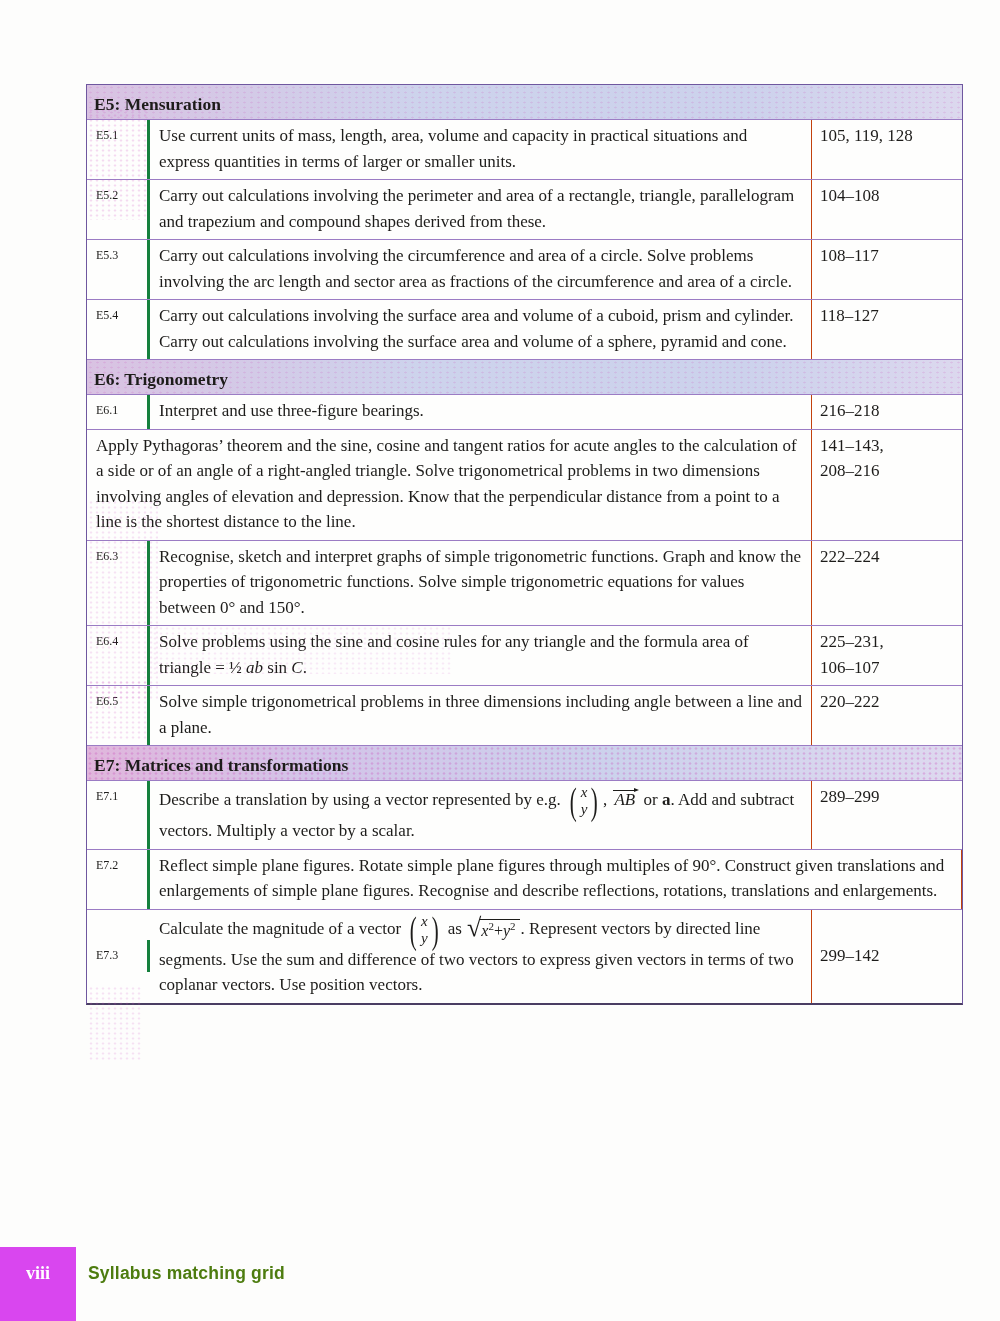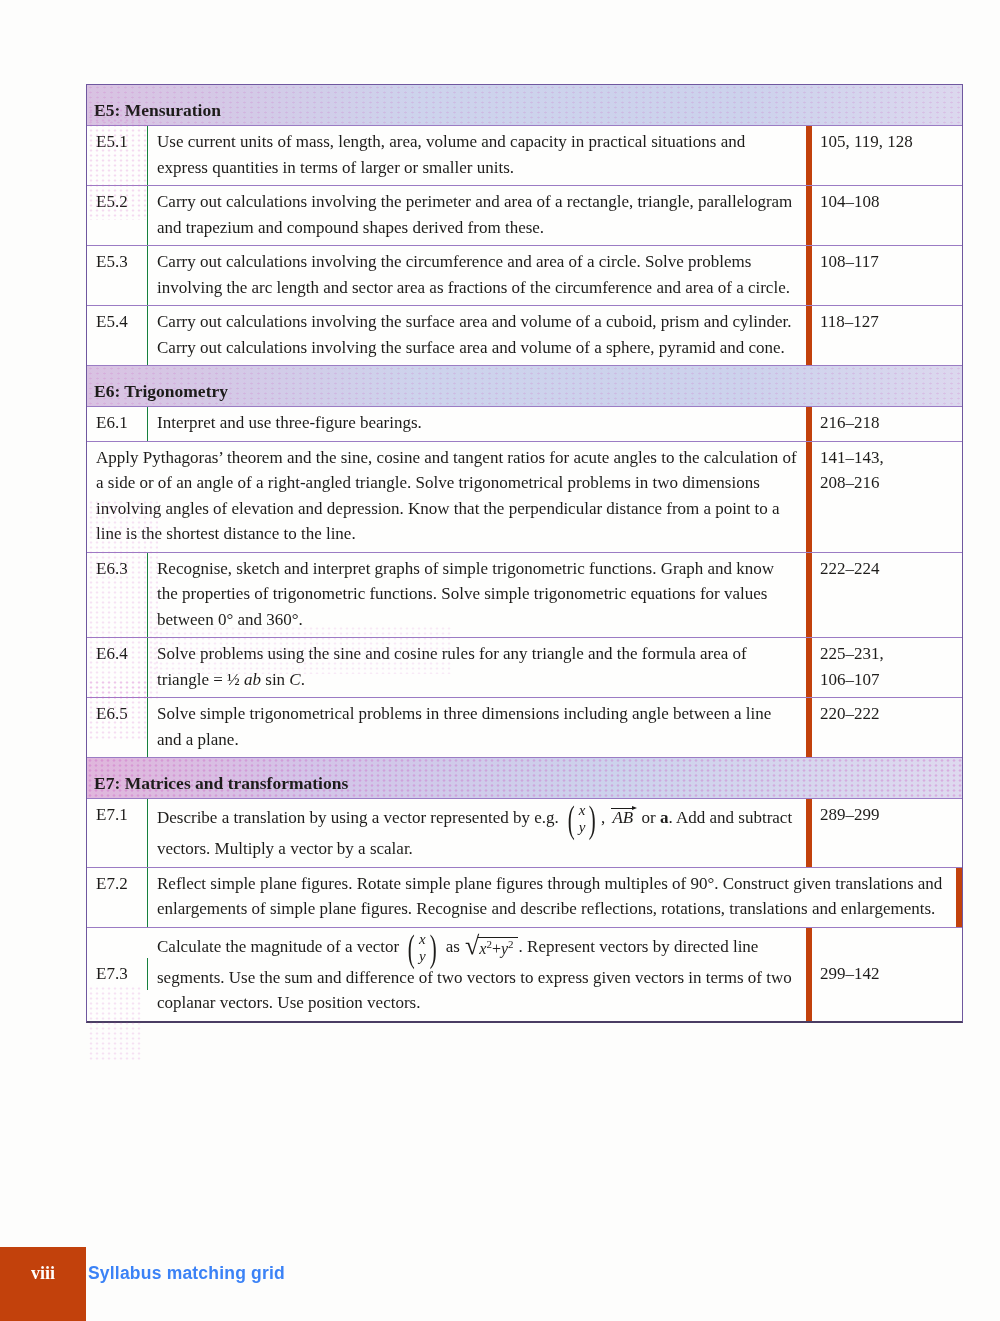--- a/index.html
+++ b/index.html
@@ -11,39 +11,39 @@
   }
   
   .syl-table{
     position:absolute;left:86px;top:84px;width:877px;
     border:1px solid #6f579f;border-bottom:2px solid #4a3d63;
     box-sizing:border-box;background:#fefefd;
   }
   .trow{display:flex;border-bottom:1px solid #9b7cc4;}
   .trow:last-child{border-bottom:none;align-items:center;}
   .band{
-    display:block;padding:14px 7px 3px;font-weight:bold;font-size:17.5px;line-height:23px;
+    display:block;padding:8px 7px 3px;font-weight:bold;font-size:17.5px;line-height:23px;
     background:
       radial-gradient(rgba(205,95,195,0.22) 0.8px, rgba(205,95,195,0) 1.7px),
       linear-gradient(to right,#d9c2e2 0%,#cdd3ec 38%,#ccd2ec 75%,#dcd8ee 100%);
     background-size:7px 5px,100% 100%;
   }
   .band.pinker{
     background:
       radial-gradient(rgba(201,73,186,0.30) 0.9px, rgba(201,73,186,0) 1.8px),
       linear-gradient(to right,#e0b6dc 0%,#d3c4e8 25%,#ccd2ec 60%,#ded9ef 100%);
     background-size:6px 5px,100% 100%;
   }
   .cell-code{
     width:47px;flex:0 0 auto;padding:3px 4px 4px 9px;
-    border-right:1px solid #15803d;font-size:17px;line-height:25.5px;
+    border-right:3px solid #15803d;font-size:12px;line-height:25.5px;
   }
   .cell-desc{
     flex:1 1 auto;padding:3px 9px 5px 9px;
-    border-right:6px solid #c2410c;font-size:17px;line-height:25.5px;
+    border-right:1px solid #c2410c;font-size:17px;line-height:25.5px;
   }
   .cell-pages{
     width:138px;flex:0 0 auto;padding:3px 4px 4px 8px;
     font-size:17px;line-height:25.5px;
   }
   sup{font-size:11px;line-height:0;}
   
   .vec{display:inline-flex;align-items:center;vertical-align:middle;margin:0 2px;}
   .vec .paren{
     display:inline-block;font-size:38px;font-weight:400;line-height:30px;
@@ -68,28 +68,28 @@
     border-left:5px solid #1d1c1a;border-top:2.6px solid transparent;border-bottom:2.6px solid transparent;
   }
   
   .speck{
     position:absolute;pointer-events:none;
     background-image:radial-gradient(rgba(206,82,194,0.55) 0.8px, rgba(206,82,194,0) 1.7px);
     background-size:6px 5px;opacity:.38;
   }
   
   .footer-box{
-    position:absolute;left:0;top:1247px;width:86px;height:74px;
-    background:#c2410c;color:#ffffff;text-align:center;
+    position:absolute;left:0;top:1247px;width:76px;height:74px;
+    background:#d946ef;color:#ffffff;text-align:center;
     font-size:18px;font-weight:bold;box-sizing:border-box;padding-top:16px;
   }
   .footer-title{
     position:absolute;left:88px;top:1263px;
     font-family:"Liberation Sans","DejaVu Sans",sans-serif;
-    font-size:17.5px;font-weight:bold;color:#3b82f6;letter-spacing:0.2px;
+    font-size:17.5px;font-weight:bold;color:#4d7c0f;letter-spacing:0.2px;
   }
 </style>
 </head>
 <body>
 
 <div class="syl-table" id="table-root">
     <div class="trow">
       <div class="band" style="flex: 1 1 0%;">E5: Mensuration</div>
     </div>
     <div class="trow">
@@ -132,21 +132,21 @@
     </div>
     <div class="trow">
       <div class="cell-desc">Apply Pythagoras’ theorem and the sine, cosine and tangent ratios for acute angles to the calculation of a side or of an angle of a right-angled triangle. Solve trigonometrical problems in two dimensions involving angles of elevation and depression. Know that the perpendicular distance from a point to a line is the shortest distance to the line.</div>
       <div class="cell-pages">
         <div>141–143,</div>
         <div>208–216</div>
       </div>
     </div>
     <div class="trow">
       <div class="cell-code">E6.3</div>
-      <div class="cell-desc">Recognise, sketch and interpret graphs of simple trigonometric functions. Graph and know the properties of trigonometric functions. Solve simple trigonometric equations for values between 0° and 360°.</div>
+      <div class="cell-desc">Recognise, sketch and interpret graphs of simple trigonometric functions. Graph and know the properties of trigonometric functions. Solve simple trigonometric equations for values between 0° and 150°.</div>
       <div class="cell-pages">
         <div>222–224</div>
       </div>
     </div>
     <div class="trow">
       <div class="cell-code">E6.4</div>
       <div class="cell-desc">Solve problems using the sine and cosine rules for any triangle and the formula area of triangle = ½ <i>ab</i> sin <i>C</i>.</div>
       <div class="cell-pages">
         <div>225–231,</div>
         <div>106–107</div>

